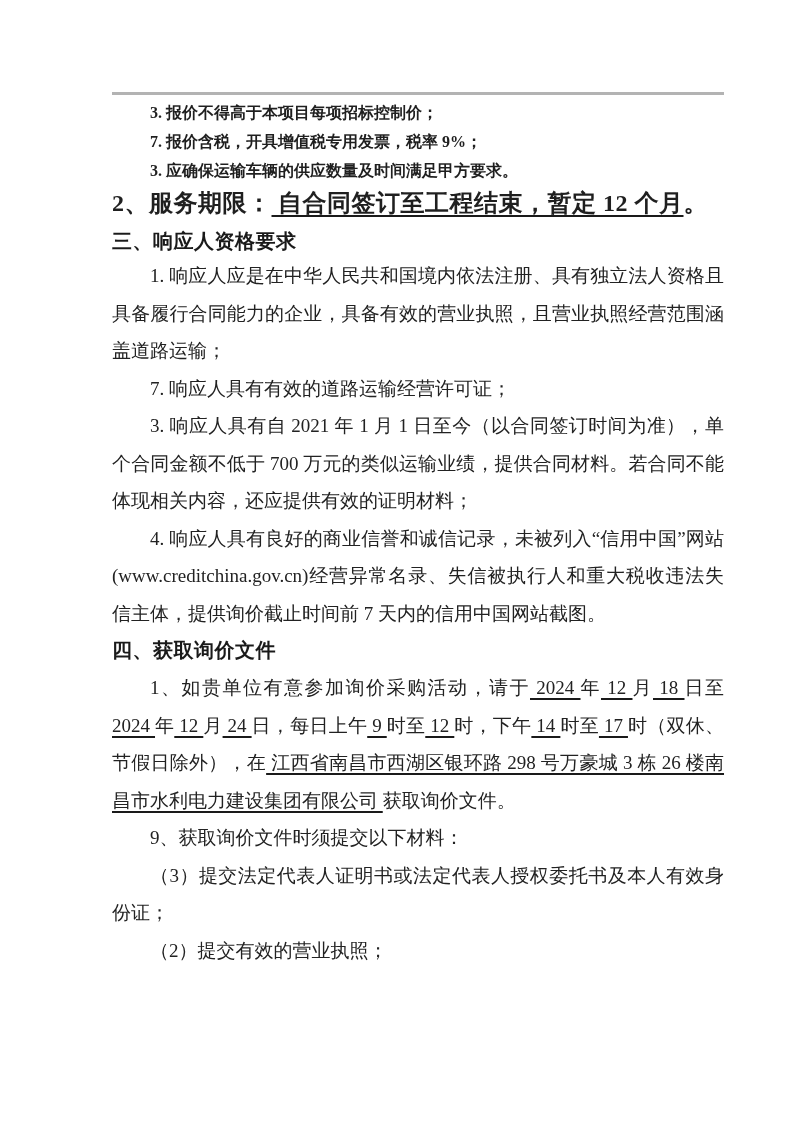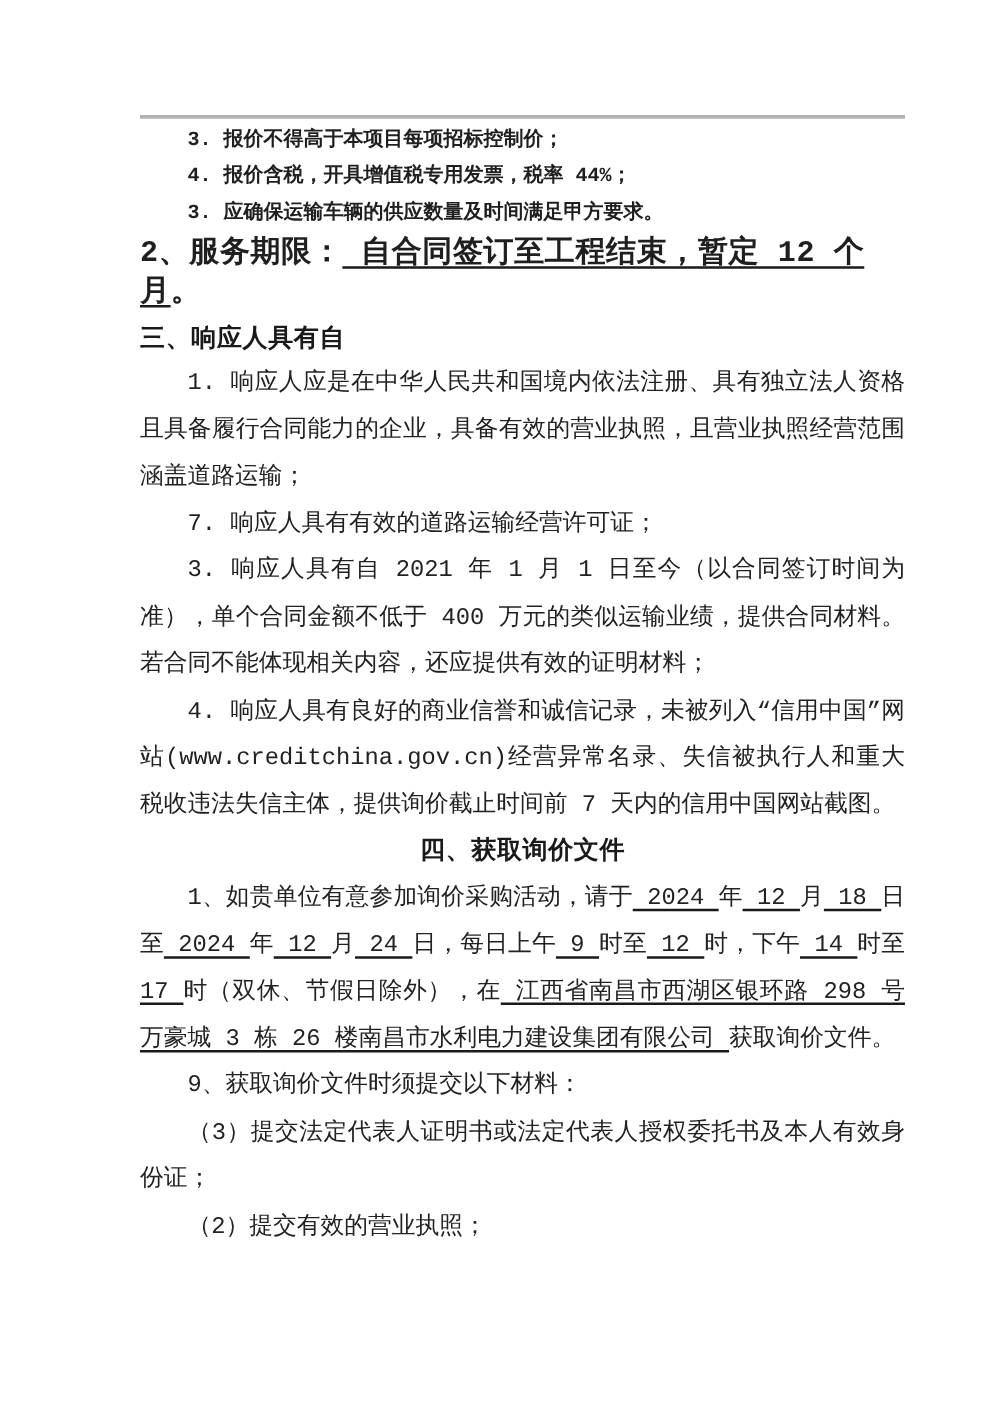--- a/index.html
+++ b/index.html
@@ -6,21 +6,21 @@
     margin: 0;
     padding: 0;
     background: #ffffff;
   }
   .page {
     position: relative;
     width: 800px;
     height: 1052px;
     background: #ffffff;
     overflow: hidden;
-    font-family: Liberation Mono, monospace;
+    font-family: Liberation Serif, serif;
     color: #212121;
   }
   .content {
     margin-left: 112px;
     width: 612px;
   }
   .top-rule {
     height: 3px;
     background: #b3b3b3;
     margin-top: 92px;
@@ -46,21 +46,20 @@
     margin: 7px 0 0 0;
     font-size: 20px;
     line-height: 31px;
     font-weight: bold;
     color: #1a1a1a;
     letter-spacing: 0.5px;
   }
   .sec-heading.h4 {
     margin: 0;
     line-height: 37px;
-    text-align: center;
   }
   .body-para {
     margin: 0;
     font-size: 19px;
     line-height: 37.5px;
     text-align: justify;
     text-indent: 38px;
     color: #222222;
   }
   .u {
@@ -72,30 +71,30 @@
 </style>
 </head>
 <body>
 
 <div class="page">
   <div class="content">
 
     <div class="top-rule"></div>
 
     <p class="quote-item">3. 报价不得高于本项目每项招标控制价；</p>
-    <p class="quote-item">4. 报价含税，开具增值税专用发票，税率 44%；</p>
+    <p class="quote-item">7. 报价含税，开具增值税专用发票，税率 9%；</p>
     <p class="quote-item">3. 应确保运输车辆的供应数量及时间满足甲方要求。</p>
 
     <p class="service-term"><span>2、服务期限：</span><span class="u"> 自合同签订至工程结束，暂定 12 个月</span><span>。</span></p>
 
-    <h2 class="sec-heading">三、响应人具有自</h2>
+    <h2 class="sec-heading">三、响应人资格要求</h2>
 
     <p class="body-para">1. 响应人应是在中华人民共和国境内依法注册、具有独立法人资格且具备履行合同能力的企业，具备有效的营业执照，且营业执照经营范围涵盖道路运输；</p>
     <p class="body-para">7. 响应人具有有效的道路运输经营许可证；</p>
-    <p class="body-para">3. 响应人具有自 2021 年 1 月 1 日至今（以合同签订时间为准），单个合同金额不低于 400 万元的类似运输业绩，提供合同材料。若合同不能体现相关内容，还应提供有效的证明材料；</p>
+    <p class="body-para">3. 响应人具有自 2021 年 1 月 1 日至今（以合同签订时间为准），单个合同金额不低于 700 万元的类似运输业绩，提供合同材料。若合同不能体现相关内容，还应提供有效的证明材料；</p>
     <p class="body-para">4. 响应人具有良好的商业信誉和诚信记录，未被列入“信用中国”网站(www.creditchina.gov.cn)经营异常名录、失信被执行人和重大税收违法失信主体，提供询价截止时间前 7 天内的信用中国网站截图。</p>
 
     <h2 class="sec-heading h4">四、获取询价文件</h2>
 
     <p class="body-para"><span>1、如贵单位有意参加询价采购活动，请于</span><span class="u"> 2024 </span><span>年</span><span class="u"> 12 </span><span>月</span><span class="u"> 18 </span><span>日至</span><span class="u"> 2024 </span><span>年</span><span class="u"> 12 </span><span>月</span><span class="u"> 24 </span><span>日，每日上午</span><span class="u"> 9 </span><span>时至</span><span class="u"> 12 </span><span>时，下午</span><span class="u"> 14 </span><span>时至</span><span class="u"> 17 </span><span>时（双休、节假日除外），在</span><span class="u"> 江西省南昌市西湖区银环路 298 号万豪城 3 栋 26 楼南昌市水利电力建设集团有限公司 </span><span>获取询价文件。</span></p>
 
     <p class="body-para">9、获取询价文件时须提交以下材料：</p>
 
     <p class="body-para">（3）提交法定代表人证明书或法定代表人授权委托书及本人有效身份证；</p>
     <p class="body-para">（2）提交有效的营业执照；</p>

